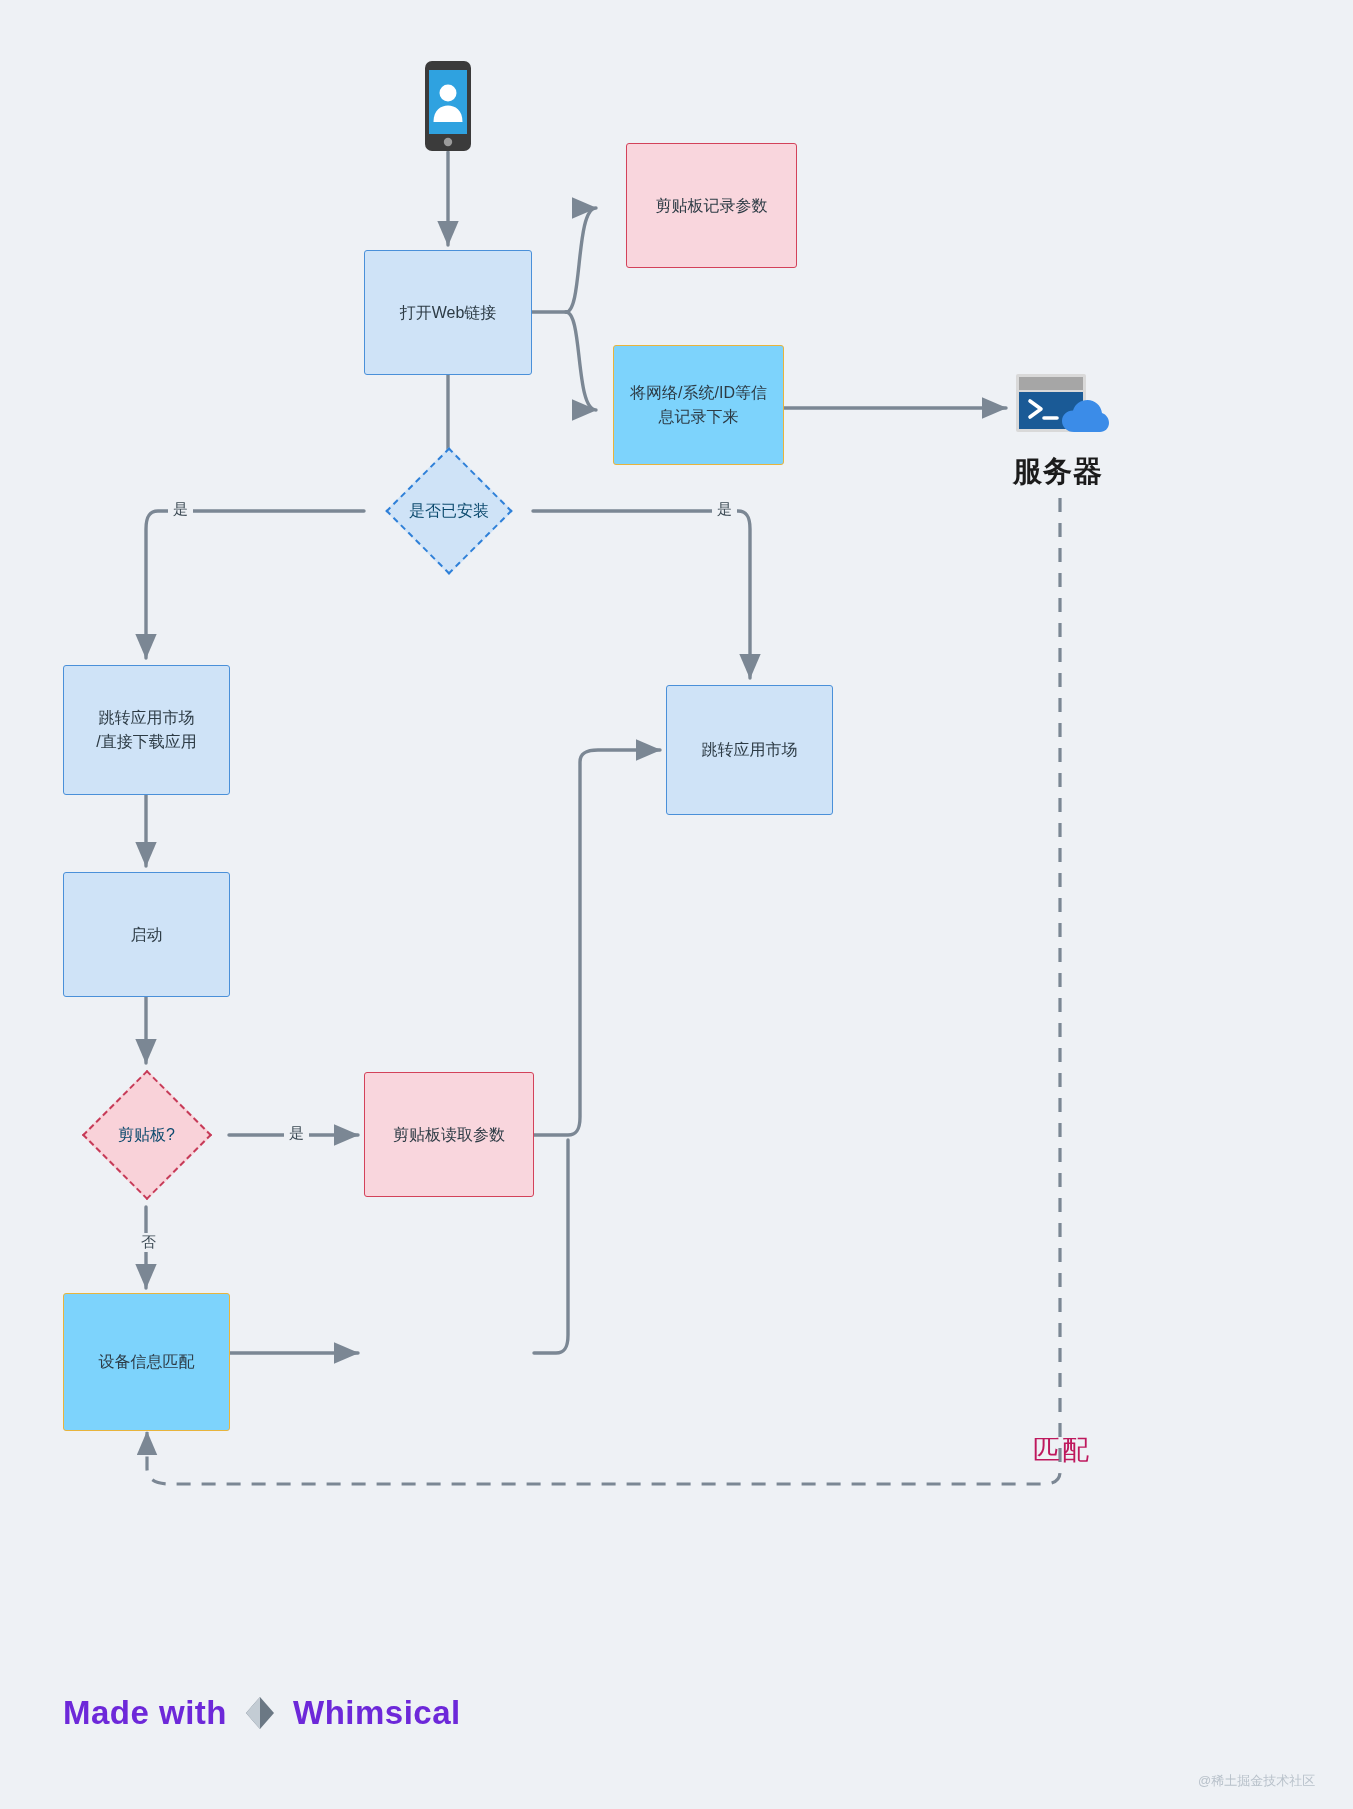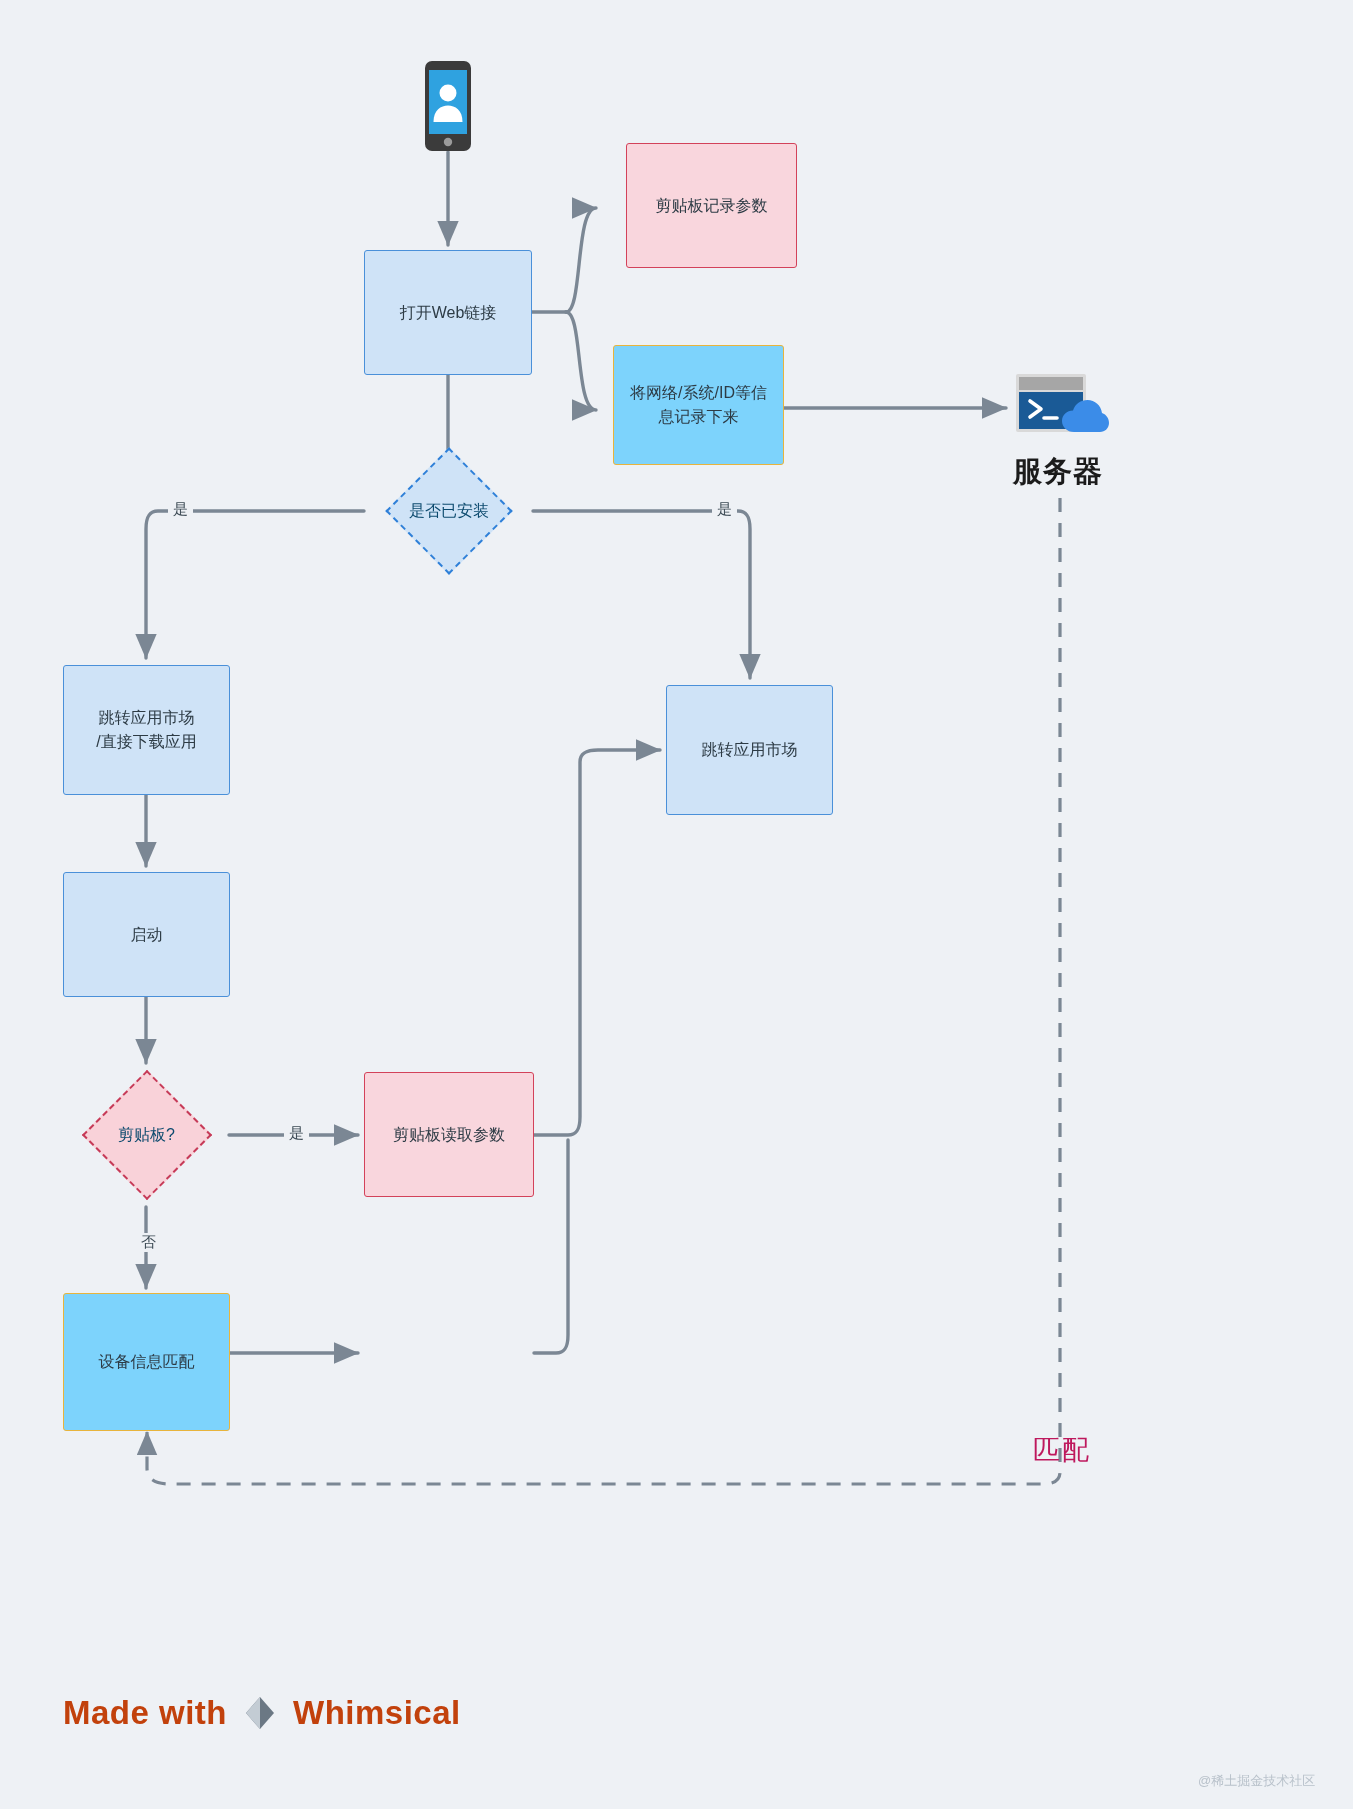--- a/index.html
+++ b/index.html
@@ -129,21 +129,21 @@
     z-index: 3;
     white-space: nowrap;
   }
 
   
   .made-with {
     position: absolute;
     display: flex;
     align-items: center;
     gap: 14px;
-    color: #c2410c;
+    color: #6d28d9;
     font-size: 33px;
     font-weight: bold;
     letter-spacing: 0.5px;
     z-index: 3;
   }
   .credit {
     position: absolute;
     font-size: 13px;
     color: #b9c2cb;
     z-index: 3;

